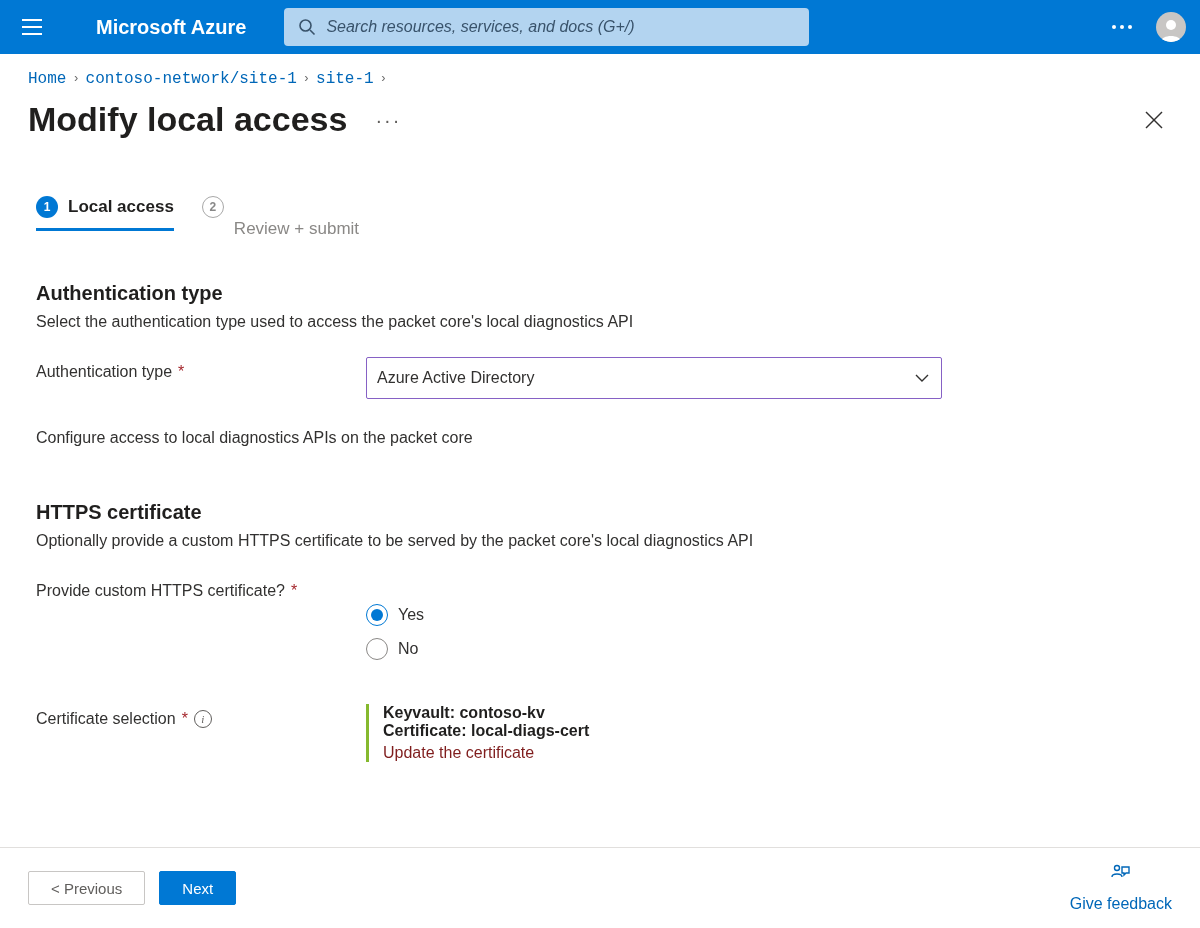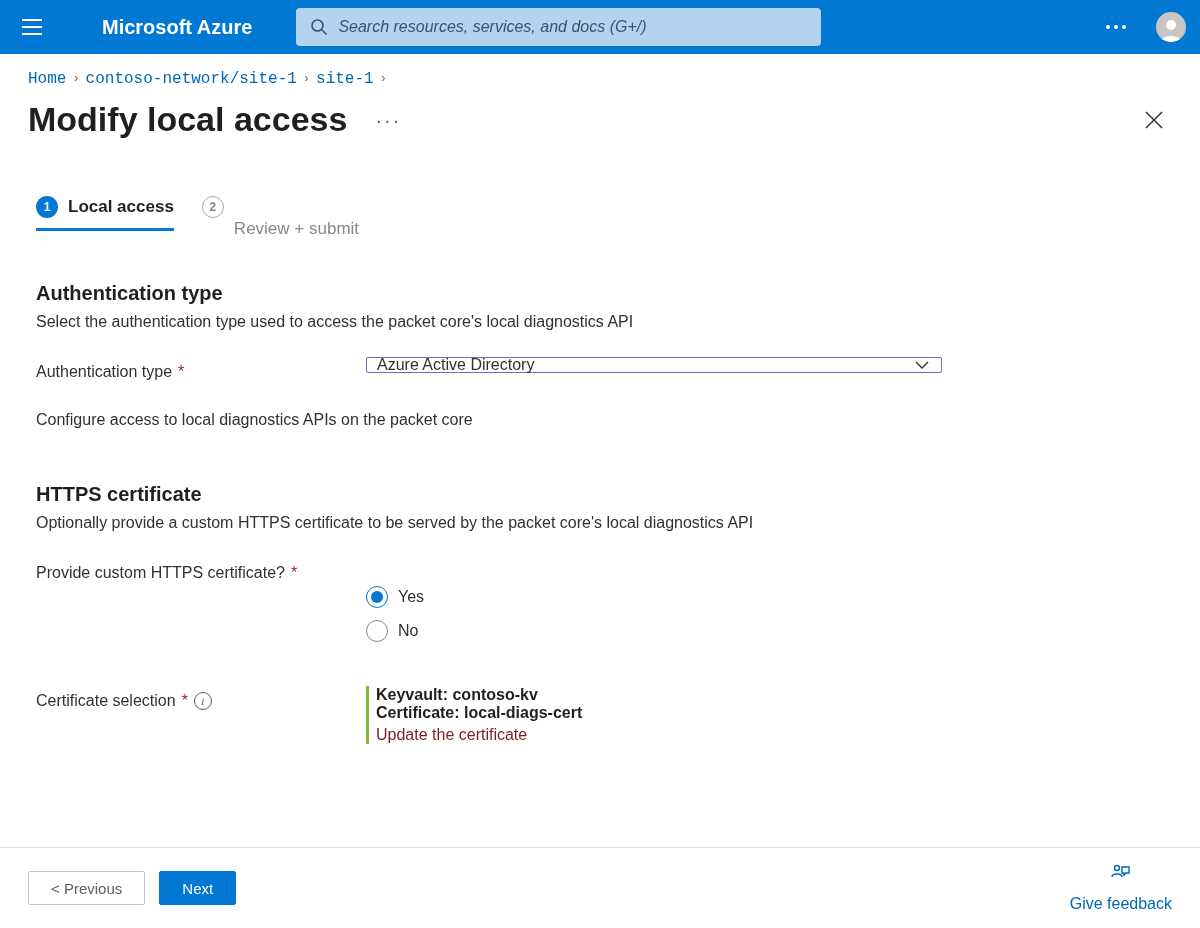--- a/index.html
+++ b/index.html
@@ -16,21 +16,21 @@
       background: #fff;
     }
 
     
     .topbar {
       height: 54px;
       background: #0078d4;
       display: flex;
       align-items: center;
       padding: 0 4px 0 8px;
-      gap: 16px;
+      gap: 10px;
       flex-shrink: 0;
     }
     .hamburger-btn {
       width: 48px; height: 48px;
       display: flex; align-items: center; justify-content: center;
       background: transparent; border: none; cursor: pointer;
     }
     .hamburger-icon line { stroke: #fff; stroke-width: 2; }
     .brand {
       color: #fff; font-size: 20px; font-weight: 600;
@@ -144,21 +144,21 @@
       font-size: 11px; color: #605e5c;
       font-style: italic; font-family: serif;
       cursor: default;
     }
     .form-control { flex: 0 0 576px; }
 
     .select {
       position: relative;
       border: 1px solid #8661c5;
       border-radius: 2px;
-      height: 16px;
+      height: 42px;
       display: flex; align-items: center;
       padding: 0 36px 0 10px;
       cursor: pointer;
       font-size: 16px;
     }
     .select .chev-down {
       position: absolute; right: 12px; top: 50%; transform: translateY(-50%);
     }
 
     .desc-line { margin-top: 30px; font-size: 16px; color: #323130; }
@@ -171,21 +171,21 @@
       display: flex; align-items: center; justify-content: center;
     }
     .radio.selected .radio-dot { border-color: #0078d4; }
     .radio.selected .radio-dot::after {
       content: ""; width: 12px; height: 12px; border-radius: 50%; background: #0078d4;
     }
     .radio-label { font-size: 16px; }
 
     .cert-info {
       border-left: 3px solid #85b92e;
-      padding-left: 7px;
+      padding-left: 14px;
     }
     .cert-line { font-size: 16px; font-weight: 600; color: #201f1e; }
     .cert-link { display: inline-block; margin-top: 4px; color: #7f1d1d; text-decoration: none; font-size: 16px; cursor: pointer; }
 
     
     .footer {
       border-top: 1px solid #e1dfdd;
       height: 81px;
       display: flex; align-items: center; justify-content: space-between;
       padding: 0 28px;

